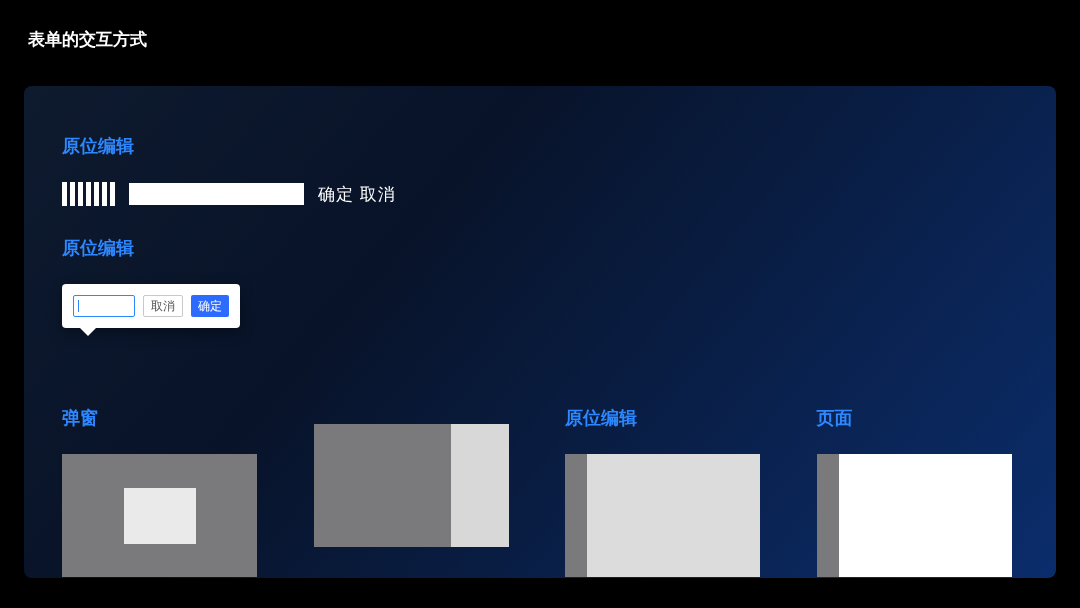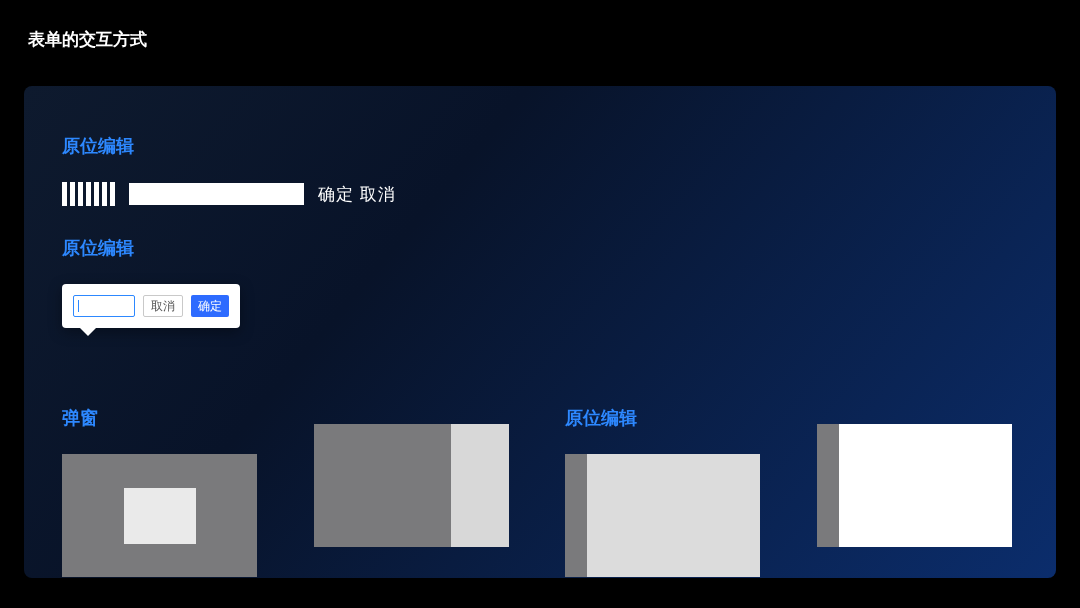--- a/index.html
+++ b/index.html
@@ -233,20 +233,21 @@
     </div>
 
     <div class="bottom-col">
       <div class="section-title">原位编辑</div>
       <div class="thumb thumb-fullscreen">
         <div class="inner"></div>
       </div>
     </div>
 
     <div class="bottom-col">
+      <div class="section-title">页面</div>
       <div class="thumb thumb-page">
         <div class="sidebar"></div>
         <div class="content"></div>
       </div>
     </div>
 
   </div>
 
 </div>
 

